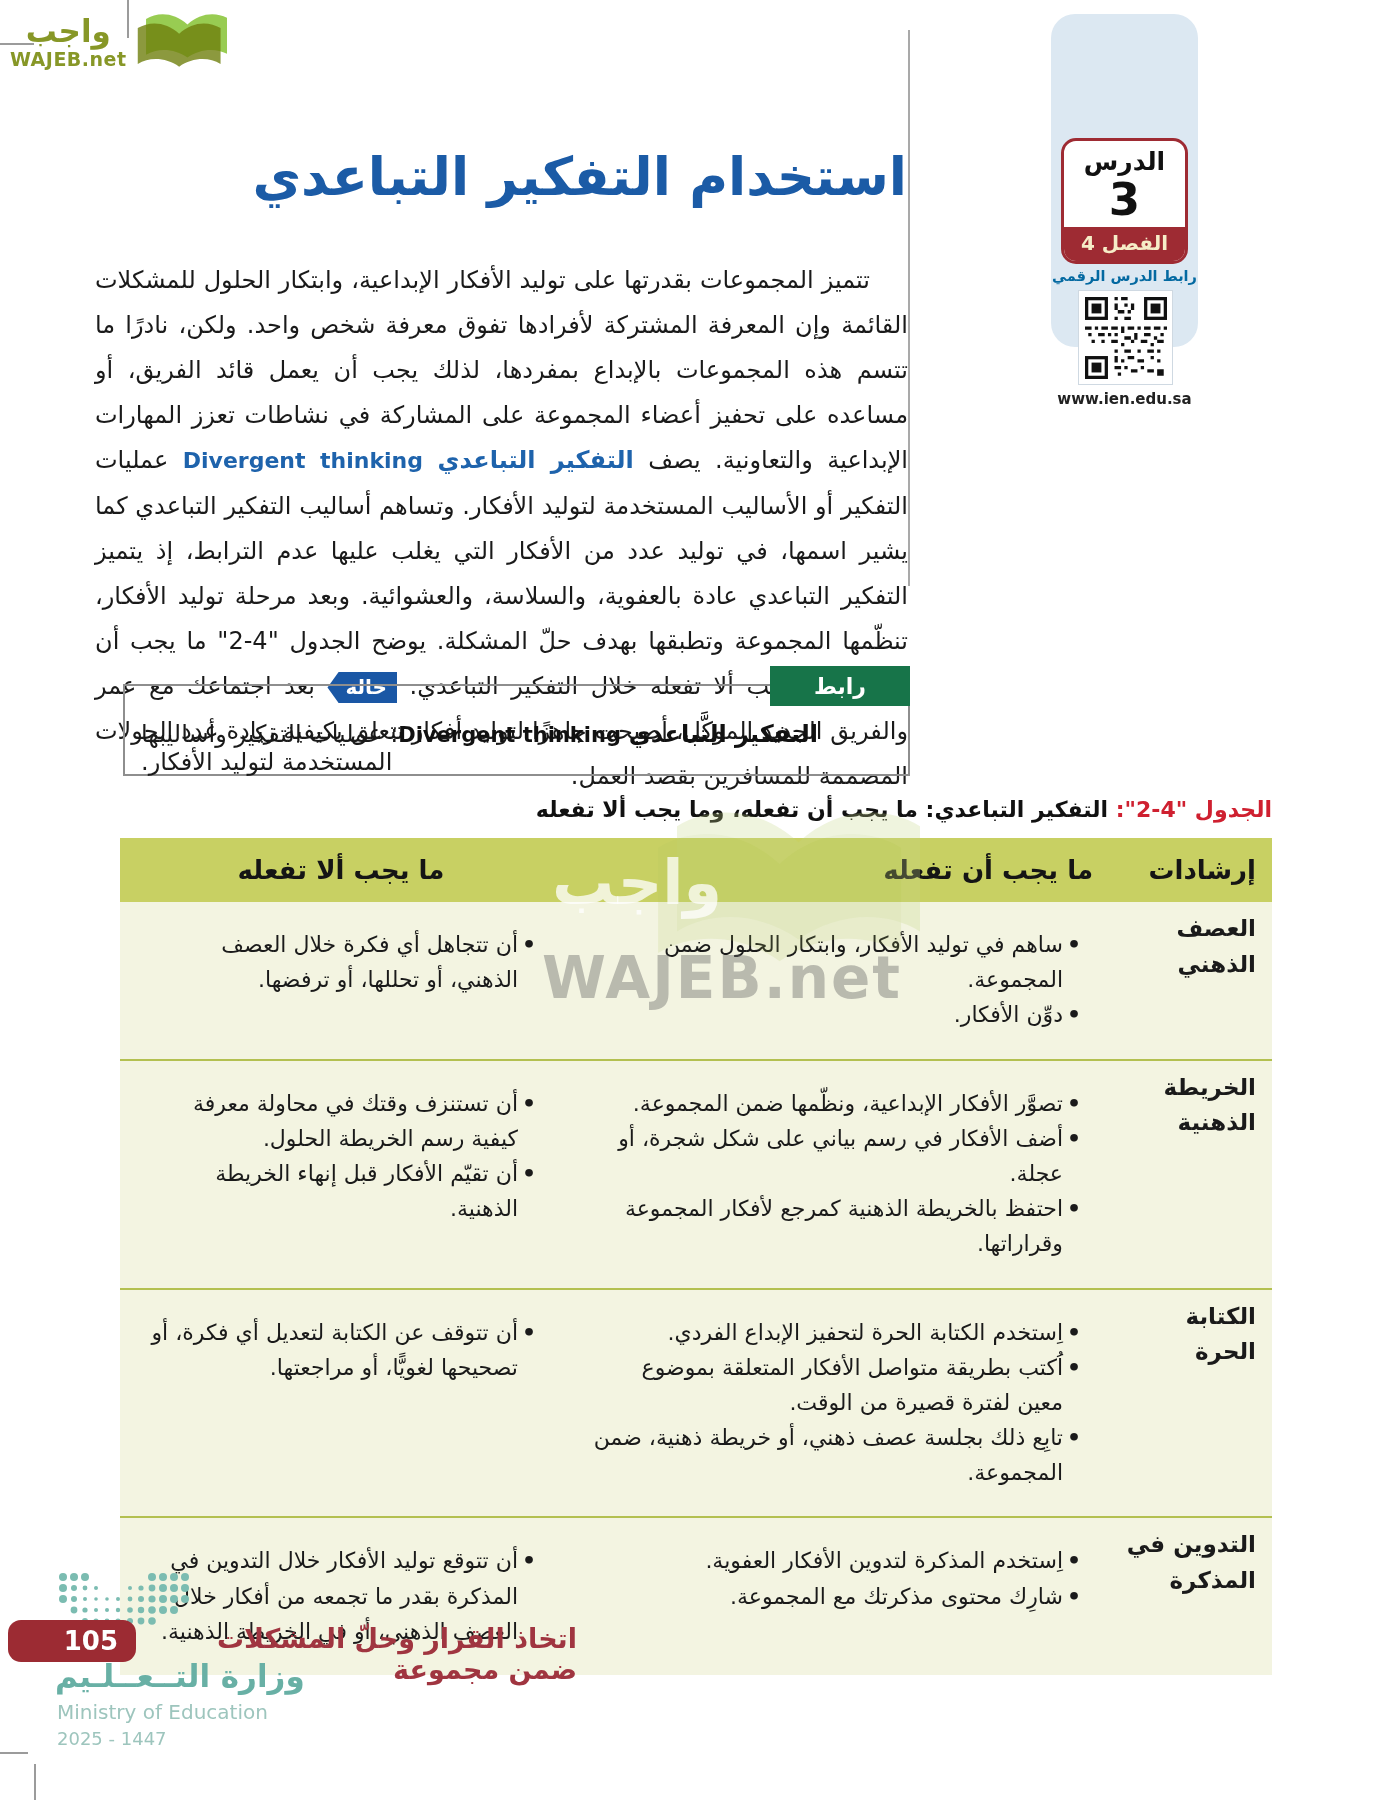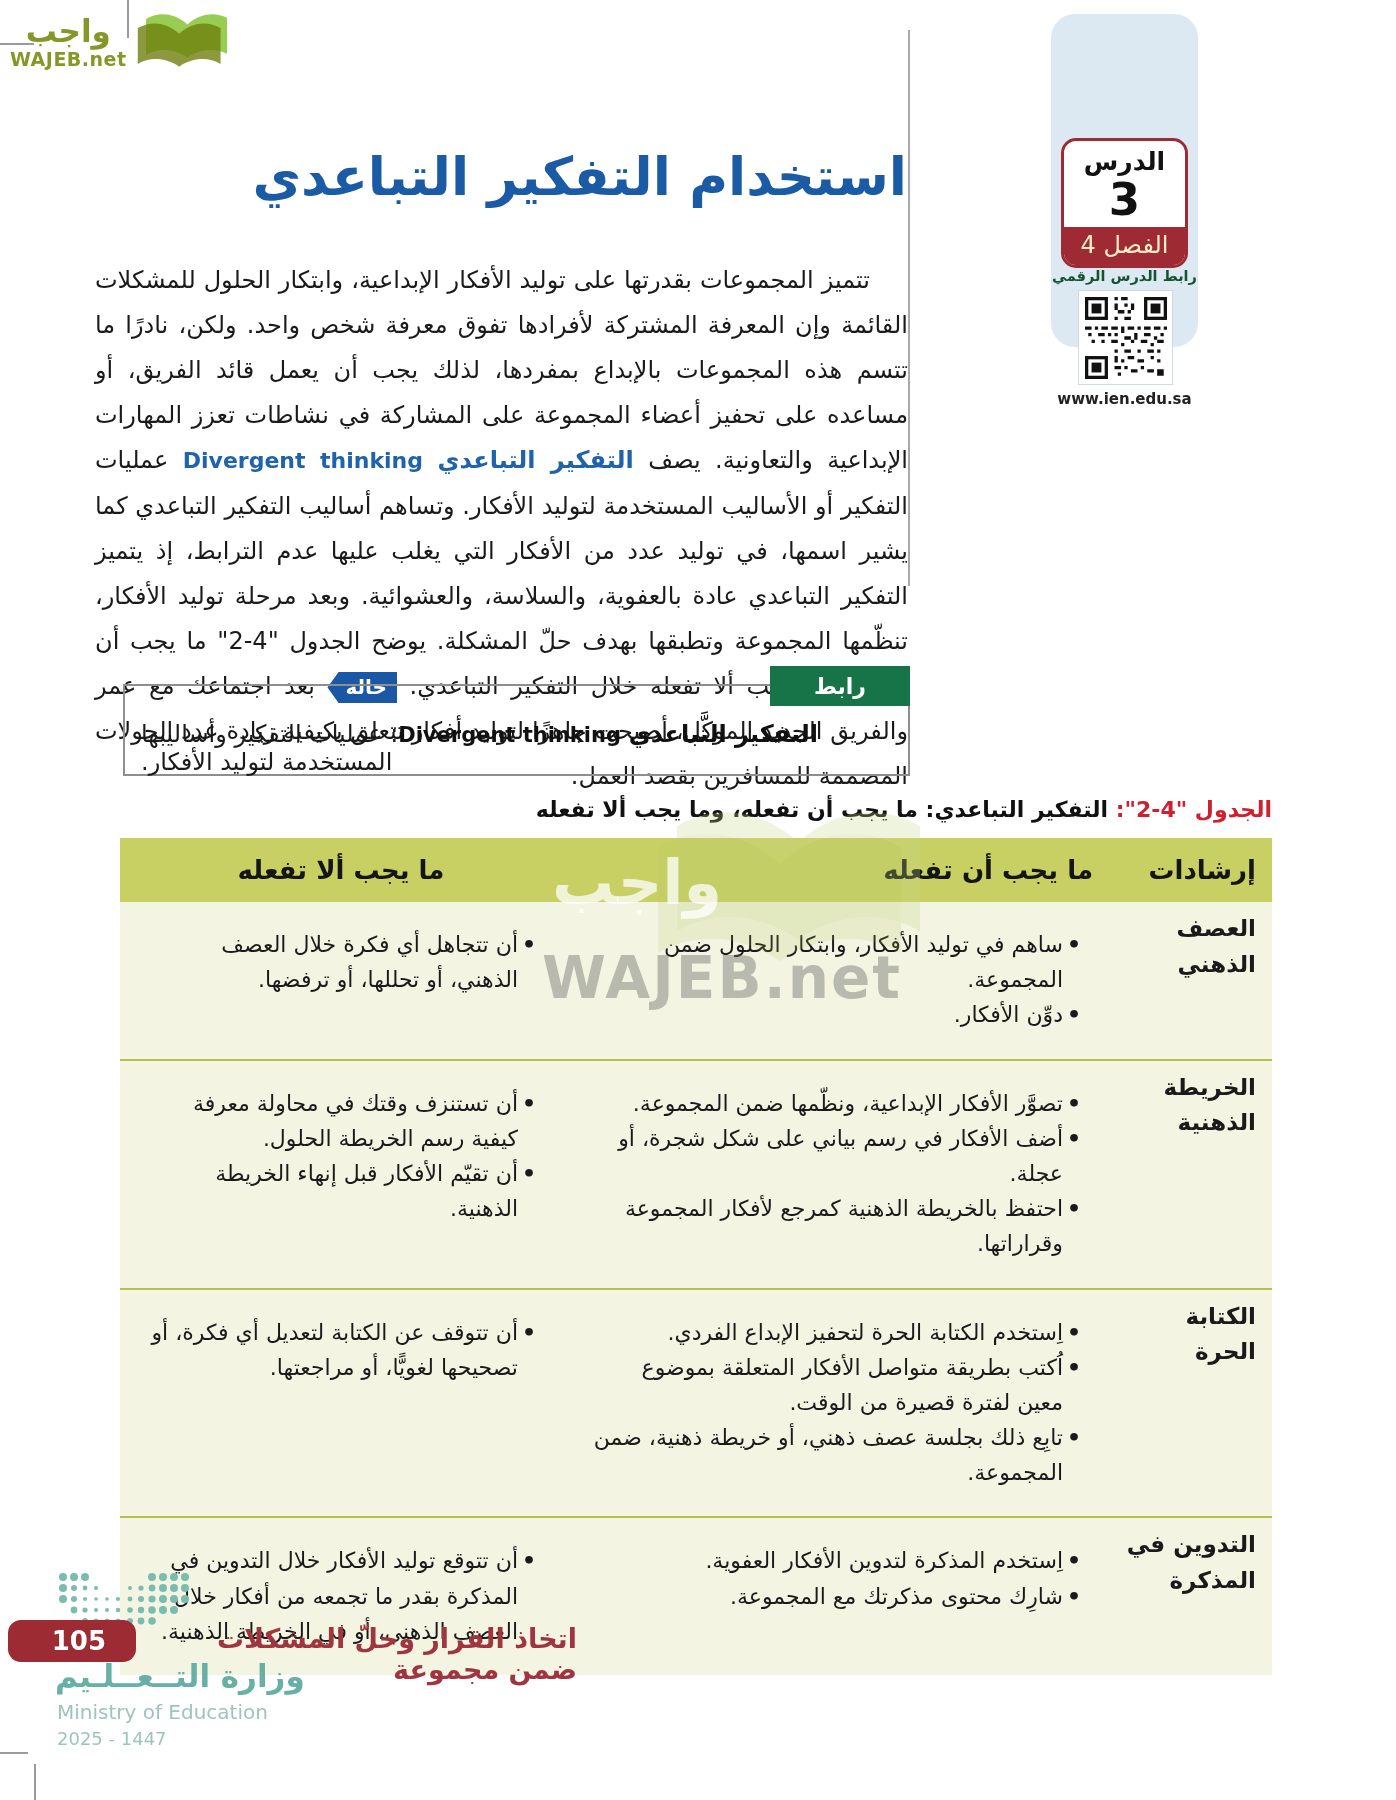--- a/index.html
+++ b/index.html
@@ -16,23 +16,23 @@
   .logo-en{font-size:19px;font-weight:bold;color:#879727;letter-spacing:.5px}
   .logo-book{margin-left:8px}
 
   
   .sidebar{position:absolute;left:1051px;top:14px;width:147px;height:333px;
            background:#dce8f2;border-radius:24px}
   .lesson-unit{position:absolute;left:10px;top:124px;width:121px;border:3.5px solid #9e2b33;
                border-radius:15px;overflow:hidden;background:#fff;text-align:center;direction:rtl}
   .lesson-word{font-size:25px;font-weight:bold;color:#111;padding-top:6px}
   .lesson-num{font-size:45px;font-weight:bold;color:#111;line-height:1.05;padding-bottom:4px}
-  .chapter-band{background:#9e2b33;color:#f6edc8;font-size:24px;font-weight:normal;padding:4px 0 6px}
+  .chapter-band{background:#9e2b33;color:#f6edc8;font-size:20px;font-weight:bold;padding:4px 0 6px}
   .qr-caption{position:absolute;left:0;top:254px;width:100%;text-align:center;
-              font-size:14.5px;font-weight:bold;color:#14532d;direction:rtl}
+              font-size:14.5px;font-weight:bold;color:#0369a1;direction:rtl}
   .qr-box{position:absolute;left:27px;top:276px;width:93px;height:93px;background:#fff;
           border:1px solid #cfd9e2;display:flex;align-items:center;justify-content:center}
   .qr-url{position:absolute;left:0;top:376px;width:100%;text-align:center;
           font-size:15px;font-weight:bold;color:#222}
 
   
   .v-rule{position:absolute;left:908px;top:30px;width:2px;height:556px;background:#a9a9a9}
 
   
   .page-title{position:absolute;left:95px;top:110px;width:812px;direction:rtl;text-align:right;
@@ -76,21 +76,21 @@
   
   .wm{position:absolute;pointer-events:none}
   .wm-ar{left:552px;top:846px;font-size:62px;font-weight:bold;color:rgba(255,255,255,.75);direction:rtl}
   .wm-en{left:542px;top:944px;font-size:58px;font-weight:bold;color:rgba(105,105,105,.42);letter-spacing:2px}
 
   
   .f-dots{position:absolute;left:55px;top:1572px}
   .f-bar{position:absolute;left:8px;top:1620px;width:128px;height:42px;background:#9c2b33;
          border-radius:13px;color:#fff;font-size:26px;font-weight:bold;text-align:right;
          line-height:42px;padding-right:0;box-sizing:border-box}
-  .f-bar span{display:inline-block;padding-right:0;margin-right:16px;padding-left:14px;float:right;padding-right:14px}
+  .f-bar span{display:inline-block;padding-right:0;margin-right:4px;padding-left:14px;float:right;padding-right:14px}
   .f-title{position:absolute;left:145px;top:1623px;width:432px;direction:rtl;
            font-size:27px;font-weight:bold;color:#a03540}
   .moe-ar{position:absolute;left:55px;top:1658px;font-size:31px;font-weight:bold;color:#68b0a5;direction:rtl}
   .moe-en{position:absolute;left:57px;top:1700px;font-size:20px;color:#9dc5bd}
   .moe-year{position:absolute;left:57px;top:1728px;font-size:18px;color:#9dc5bd}
 </style>
 </head>
 <body>
 
 <div class="mark" style="left:127px;top:0;width:2px;height:38px"></div>

